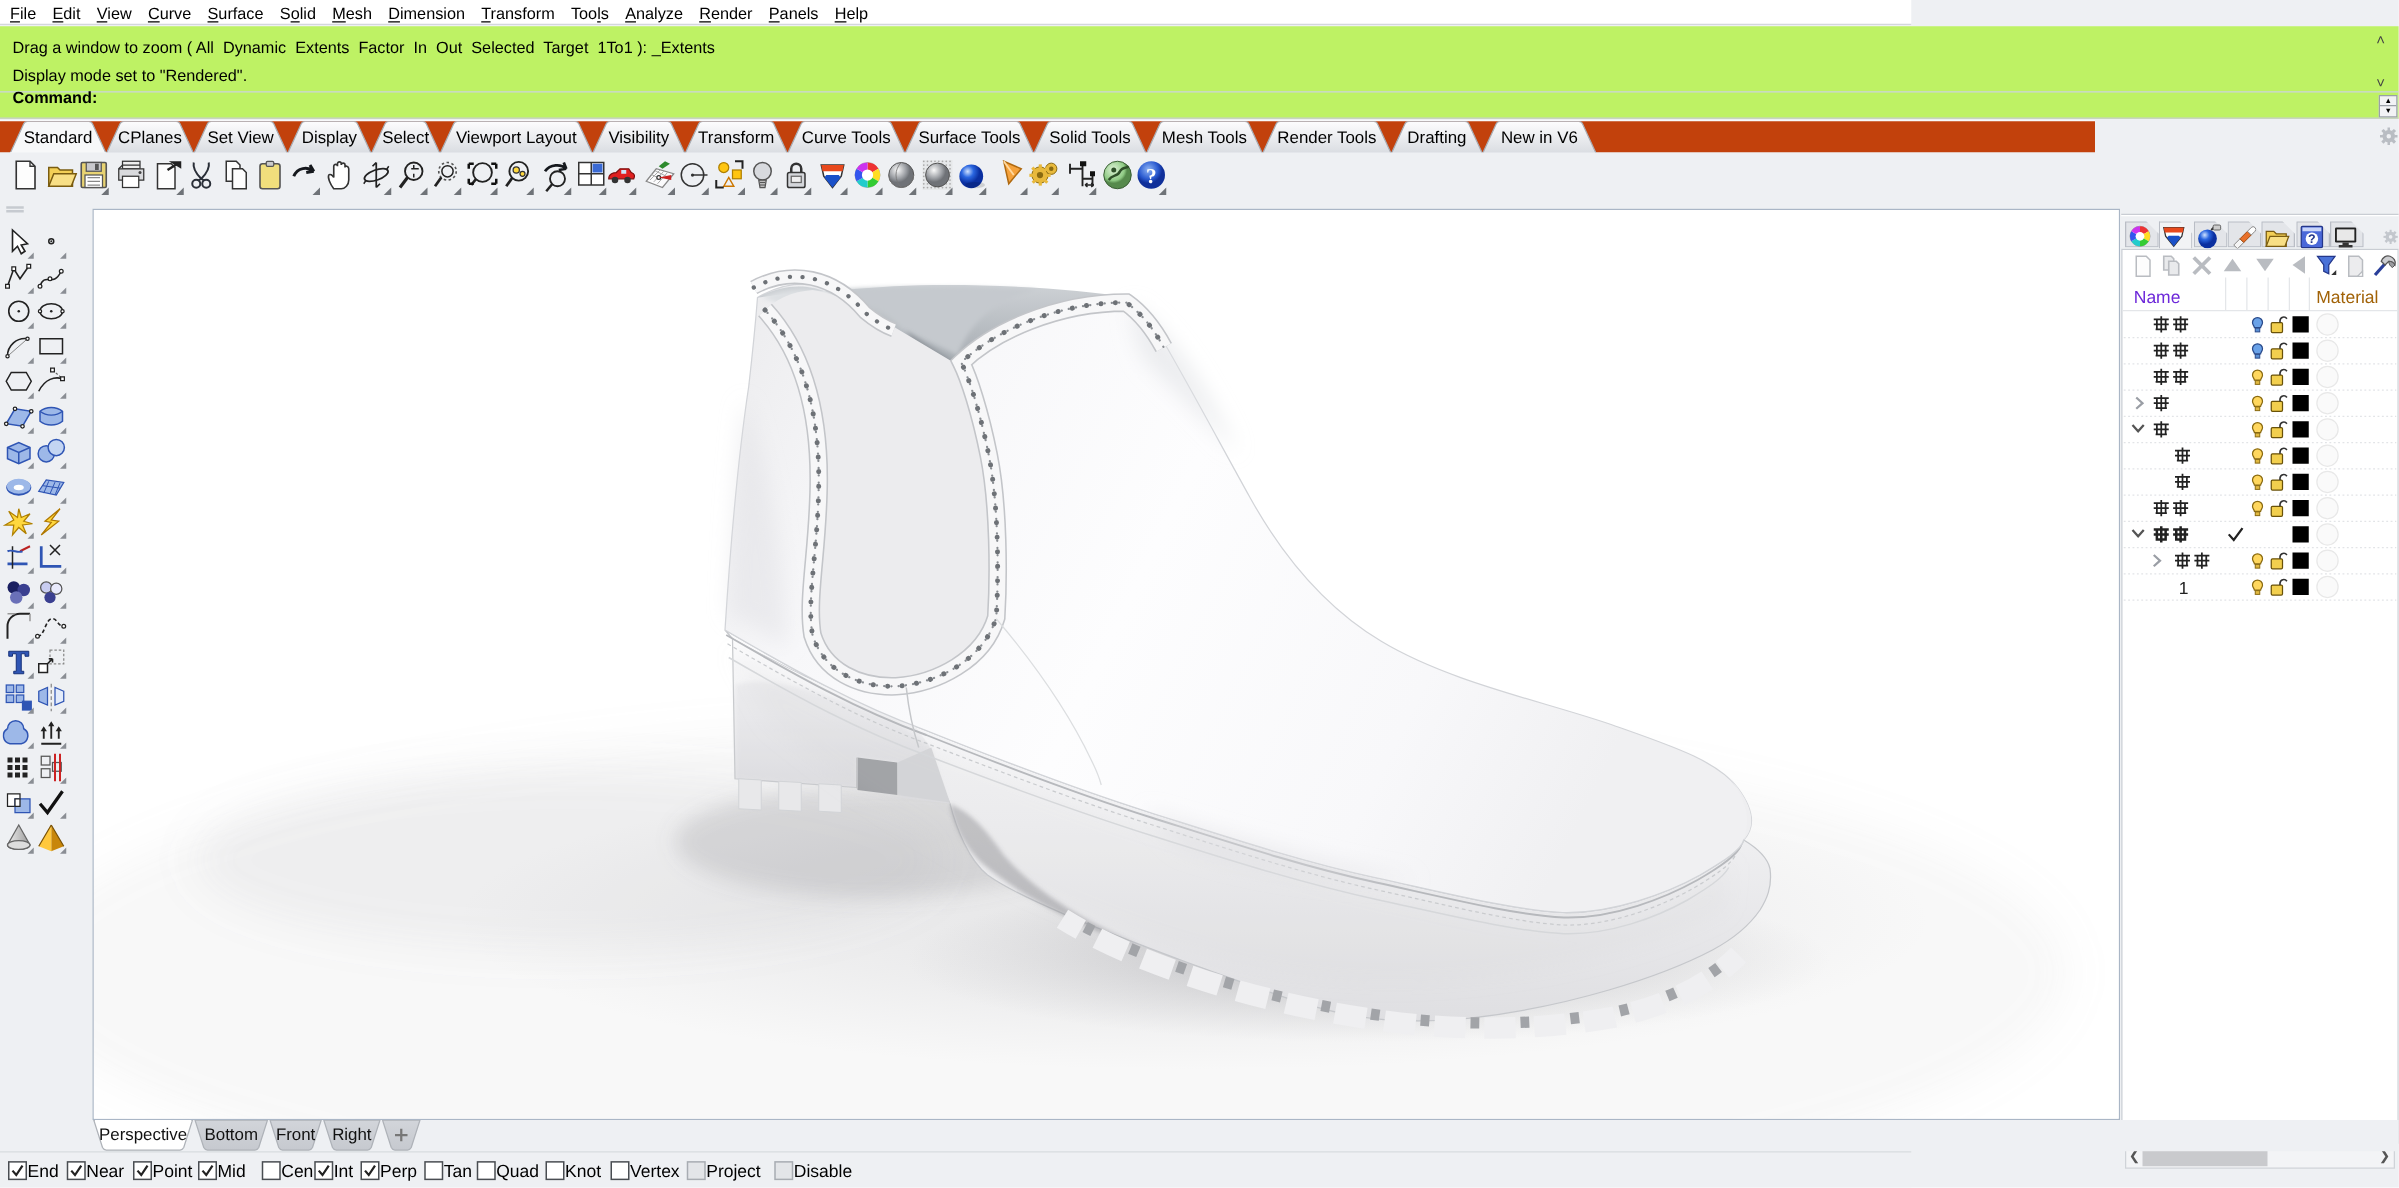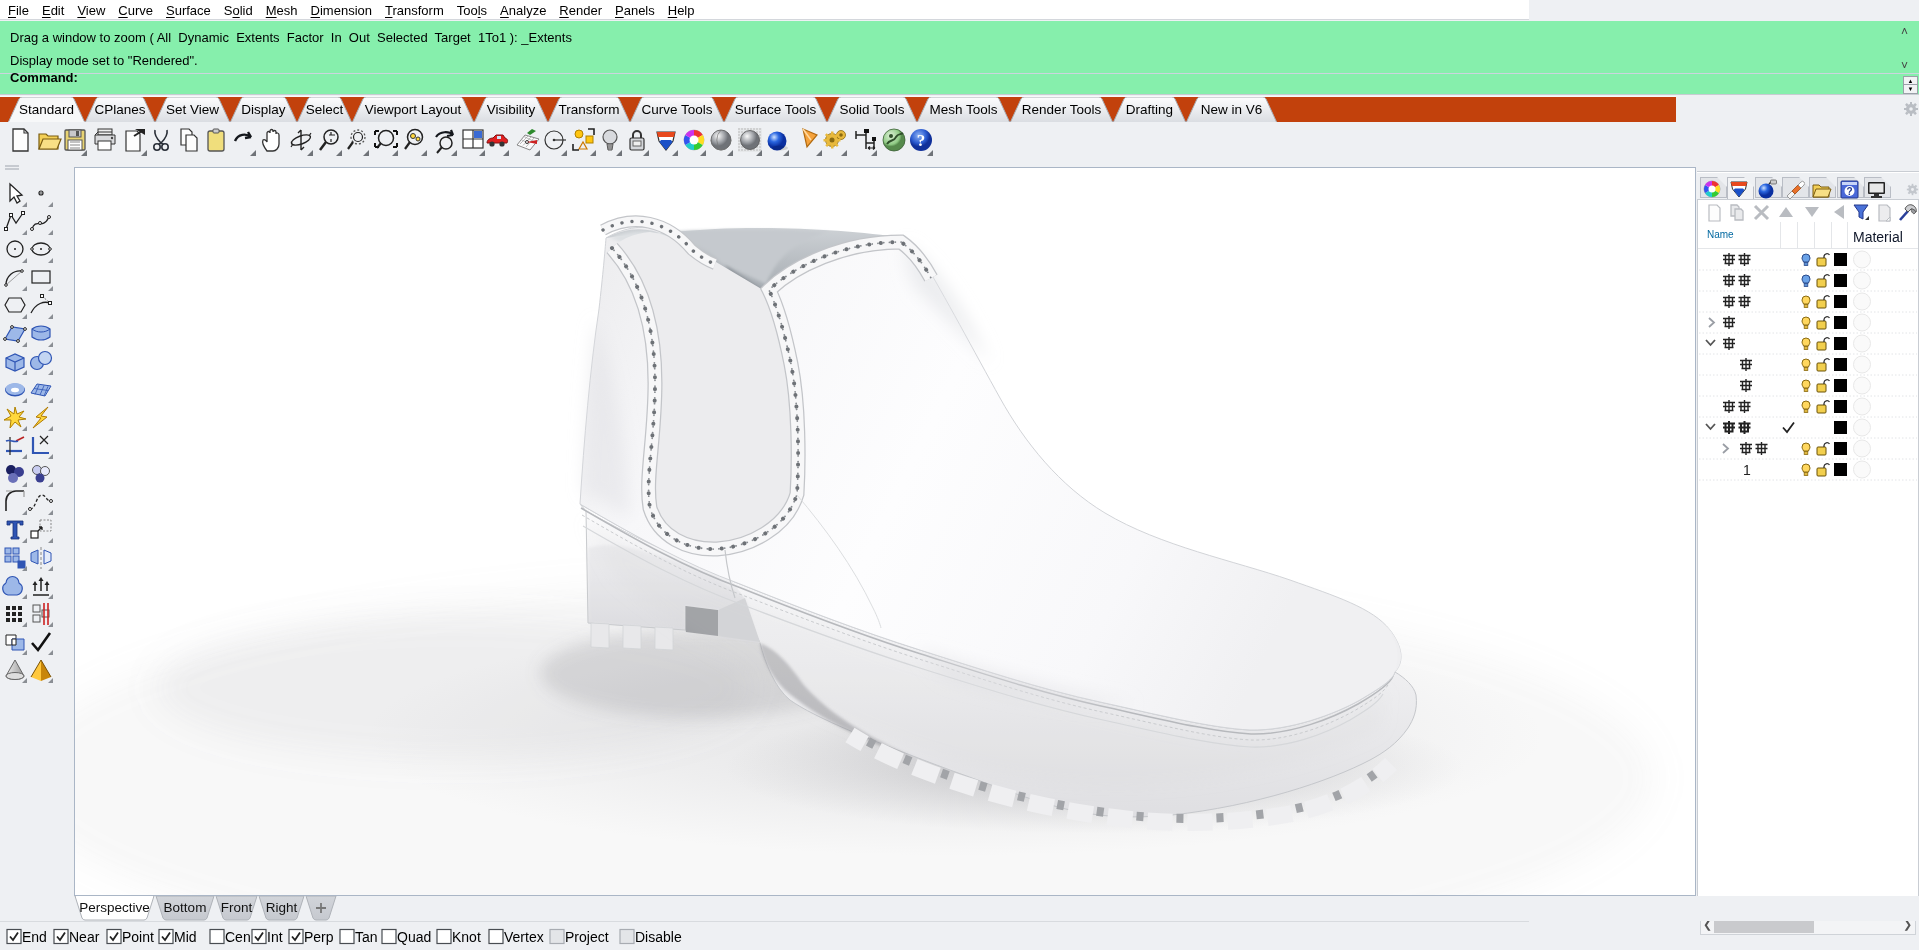--- a/index.html
+++ b/index.html
@@ -8,21 +8,21 @@
 .abs{position:absolute}
 u{text-decoration:underline;text-underline-offset:2px}
 </style>
 </head>
 <body>
 
 <div class="abs" style="left:0;top:0;width:1529px;height:20px;background:#fff;border-bottom:1px solid #d4d7dc;font-size:14px;">
 <div class="abs" style="left:8px;top:3px;font-size:13px;white-space:nowrap;"><span style="margin-right:13px"><u>F</u>ile</span><span style="margin-right:13px"><u>E</u>dit</span><span style="margin-right:13px"><u>V</u>iew</span><span style="margin-right:13px"><u>C</u>urve</span><span style="margin-right:13px"><u>S</u>urface</span><span style="margin-right:13px">S<u>o</u>lid</span><span style="margin-right:13px"><u>M</u>esh</span><span style="margin-right:13px"><u>D</u>imension</span><span style="margin-right:13px"><u>T</u>ransform</span><span style="margin-right:13px">Too<u>l</u>s</span><span style="margin-right:13px"><u>A</u>nalyze</span><span style="margin-right:13px"><u>R</u>ender</span><span style="margin-right:13px"><u>P</u>anels</span><span><u>H</u>elp</span></div>
 </div>
 
-<div class="abs" style="left:0;top:21px;width:1919px;height:74px;background:#86efac;border-bottom:1px solid #c8ccd2;font-size:13px;">
+<div class="abs" style="left:0;top:21px;width:1919px;height:74px;background:#bef264;border-bottom:1px solid #c8ccd2;font-size:13px;">
 <div class="abs" style="left:10px;top:9px;">Drag a window to zoom ( All&nbsp; Dynamic&nbsp; Extents&nbsp; Factor&nbsp; In&nbsp; Out&nbsp; Selected&nbsp; Target&nbsp; 1To1 ): _Extents</div>
 <div class="abs" style="left:10px;top:32px;">Display mode set to "Rendered".</div>
 <div class="abs" style="left:0;top:52px;width:1919px;border-top:1px solid #ccd4de;"></div>
 <div class="abs" style="left:10px;top:49px;font-weight:bold;">Command:</div>
 <div class="abs" style="left:1901px;top:4px;color:#444;font-size:12px;">˄</div>
 <div class="abs" style="left:1901px;top:38px;color:#444;font-size:12px;">˅</div>
 <div class="abs" style="left:1903px;top:55px;width:15px;height:18px;border:1px solid #9aa0a8;background:#f2f3f5;">
 <div style="height:8px;border-bottom:1px solid #9aa0a8;font-size:6px;text-align:center;line-height:8px;">▲</div>
 <div style="height:8px;font-size:6px;text-align:center;line-height:8px;">▼</div>
 </div>
@@ -812,22 +812,22 @@
     </svg>
 <svg style="position:absolute;left:178px;top:41px" width="20" height="20" viewBox="0 0 20 20">
       <path d="M4 2 L12 2 L15 5 L15 18 L4 18 Z" fill="#ececee" stroke="#b9bcc1" stroke-width="1.2"></path>
       <path d="M15 14 L11 18 L15 18 Z" fill="#fff" stroke="#b9bcc1"></path>
     </svg>
 <svg style="position:absolute;left:201px;top:41px" width="20" height="20" viewBox="0 0 20 20">
       <path d="M2 17 L10 8" stroke="#2a3f9a" stroke-width="2.6"></path>
       <path d="M7 6 C8 3 11 1 14 2 C17 3 19 6 18 9 C17 7 15 6 13 6 L10 9 C9 8 8 7 7 6 Z" fill="#cdced1" stroke="#555" stroke-width="1"></path>
       <path d="M13 6 C15 6 17 7 18 9 L16 11 C14 10 13 8 13 6 Z" fill="#9a9ca0" stroke="#555" stroke-width="0.8"></path>
     </svg>
-<div style="position:absolute;left:10px;top:67px;font-size:10px;color:#0369a1;">Name</div>
-<div style="position:absolute;left:156px;top:67px;font-size:14px;color:#0f172a;">Material</div>
+<div style="position:absolute;left:10px;top:67px;font-size:14px;color:#6d28d9;">Name</div>
+<div style="position:absolute;left:156px;top:67px;font-size:14px;color:#a16207;">Material</div>
 <div style="position:absolute;left:1px;top:86px;width:220px;border-top:1px solid #e4e6e9;"></div>
 <div style="position:absolute;left:83px;top:60px;width:1px;height:26px;background:#e4e6e9;"></div>
 <div style="position:absolute;left:100px;top:60px;width:1px;height:26px;background:#e4e6e9;"></div>
 <div style="position:absolute;left:117px;top:60px;width:1px;height:26px;background:#e4e6e9;"></div>
 <div style="position:absolute;left:134px;top:60px;width:1px;height:26px;background:#e4e6e9;"></div>
 <div style="position:absolute;left:150px;top:60px;width:1px;height:26px;background:#e4e6e9;"></div>
 <svg style="position:absolute;left:0;top:87px" width="222" height="240" viewBox="0 0 222 240">
       <path d="M2 21 h218" stroke="#e2e4e7" stroke-width="1" stroke-dasharray="1.5 2"></path>
       <g stroke="#222" stroke-width="1.4" fill="none">
         <path d="M26.0 6.5 h12 M26.0 10.5 h12 M27.5 14.5 h9 M32.0 4 v13 M28.5 6.5 v8 M35.5 6.5 v8"></path>

